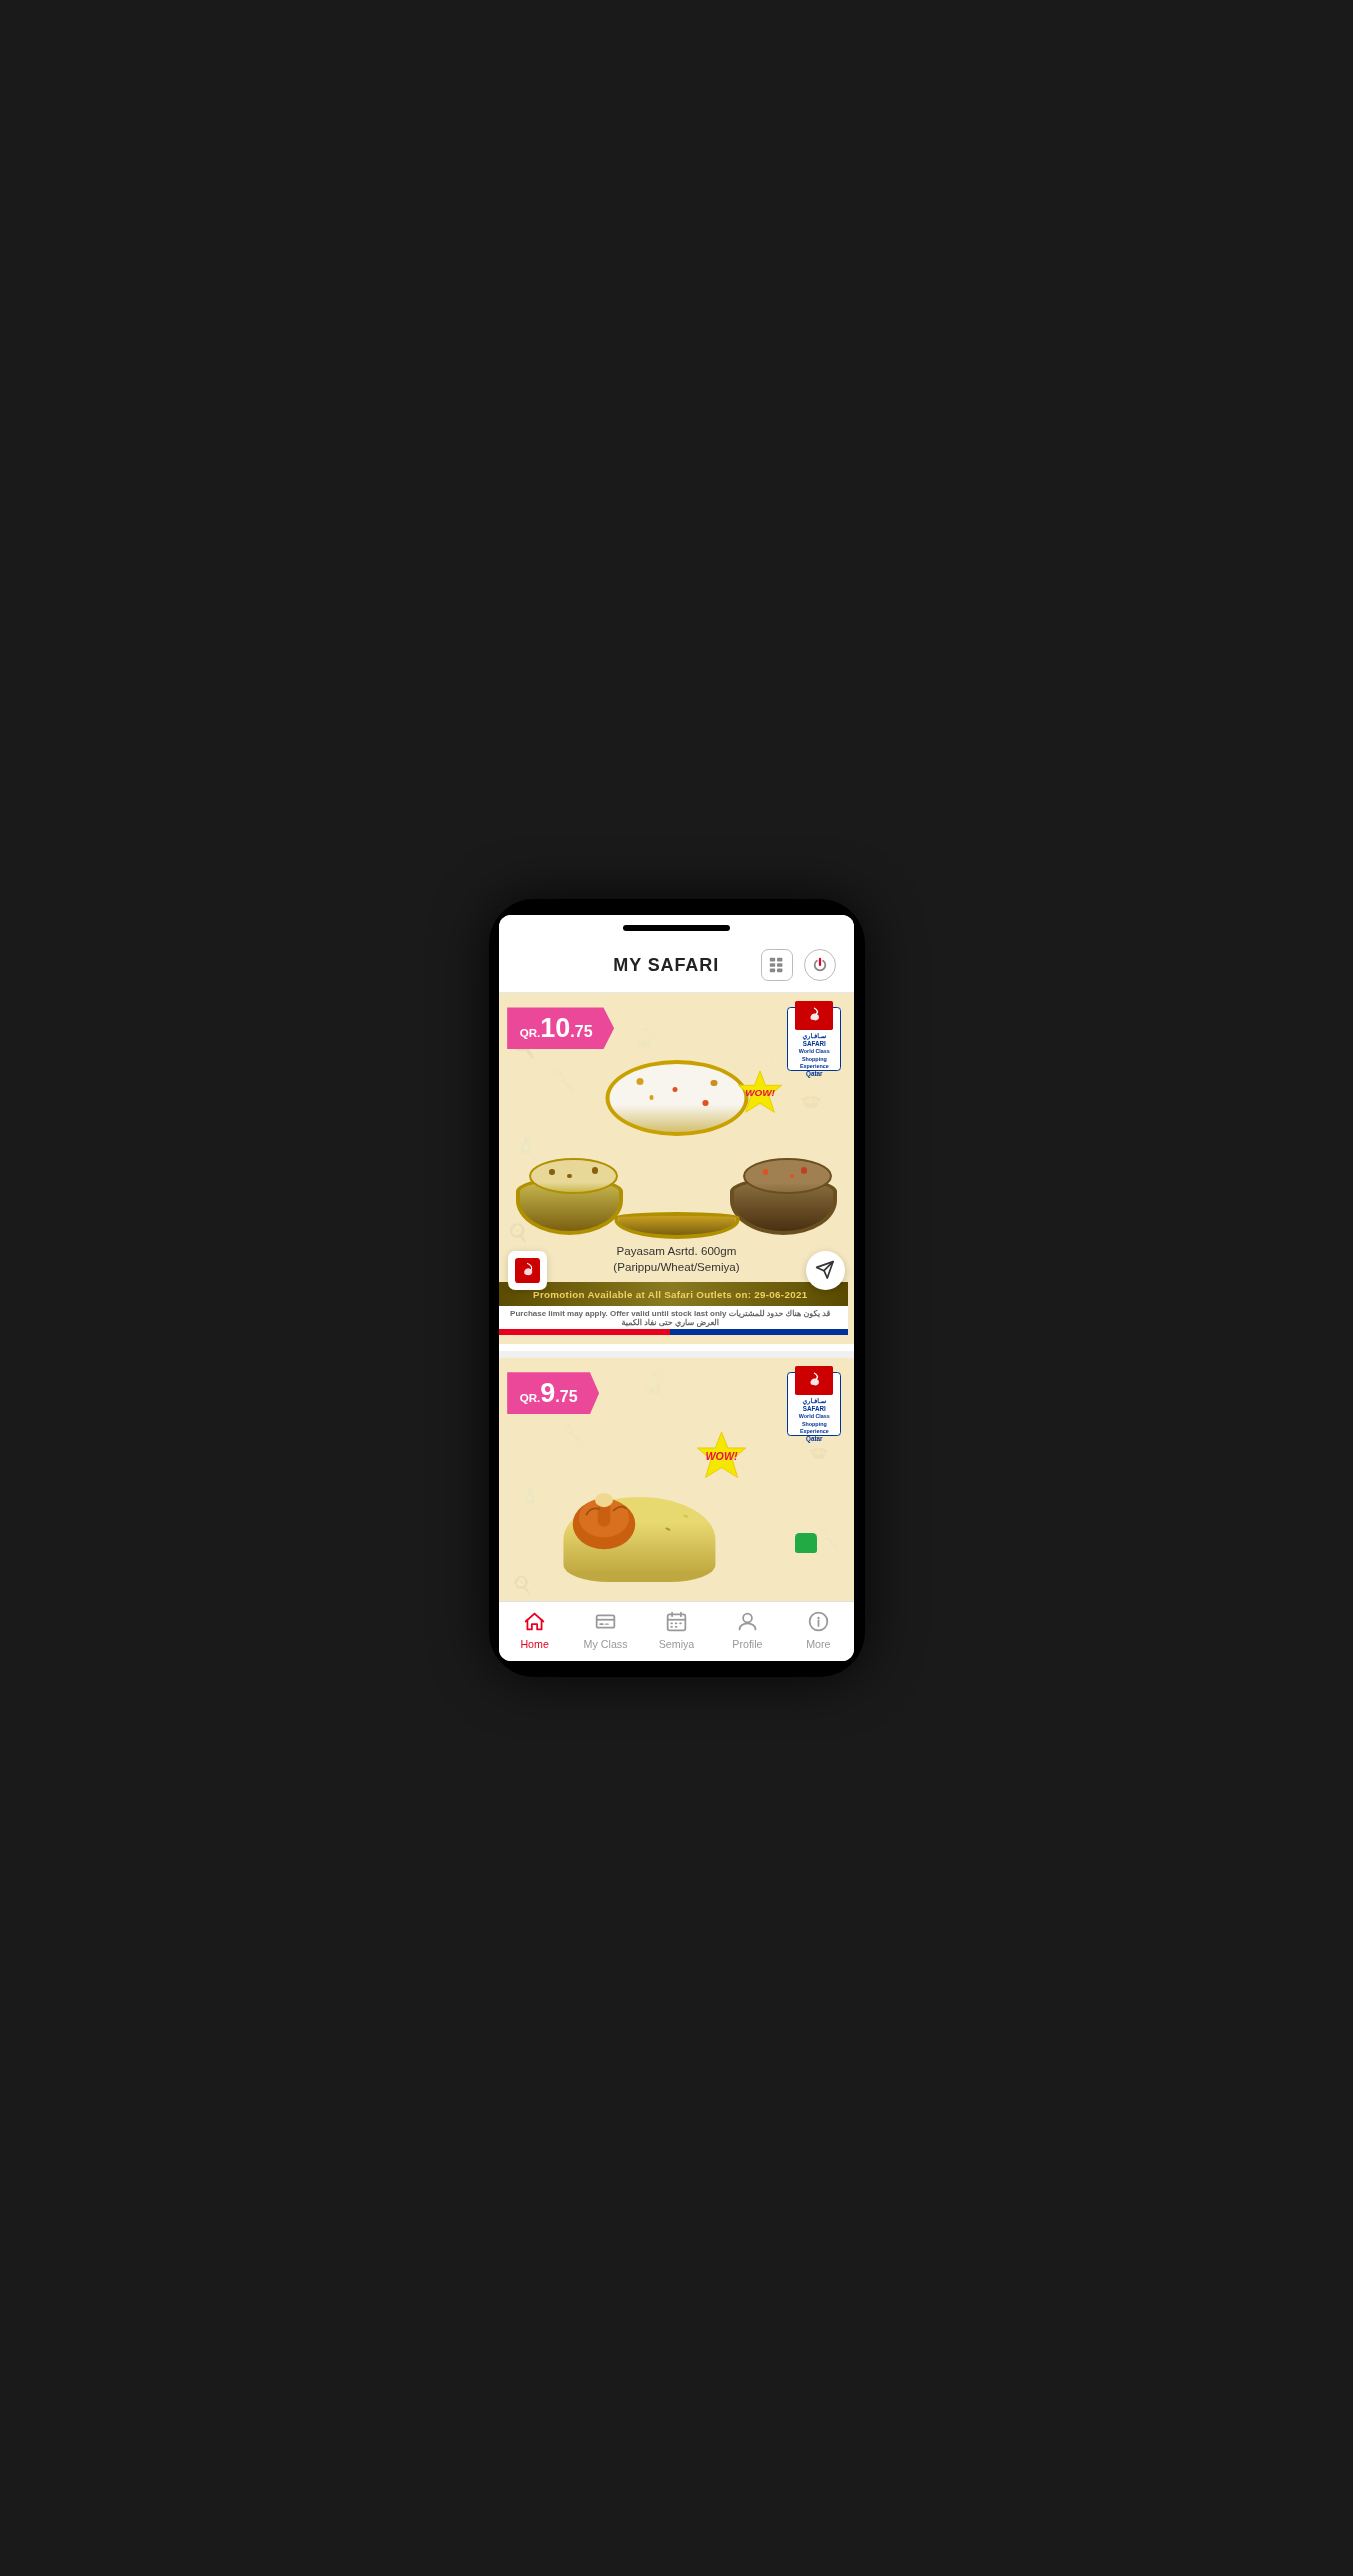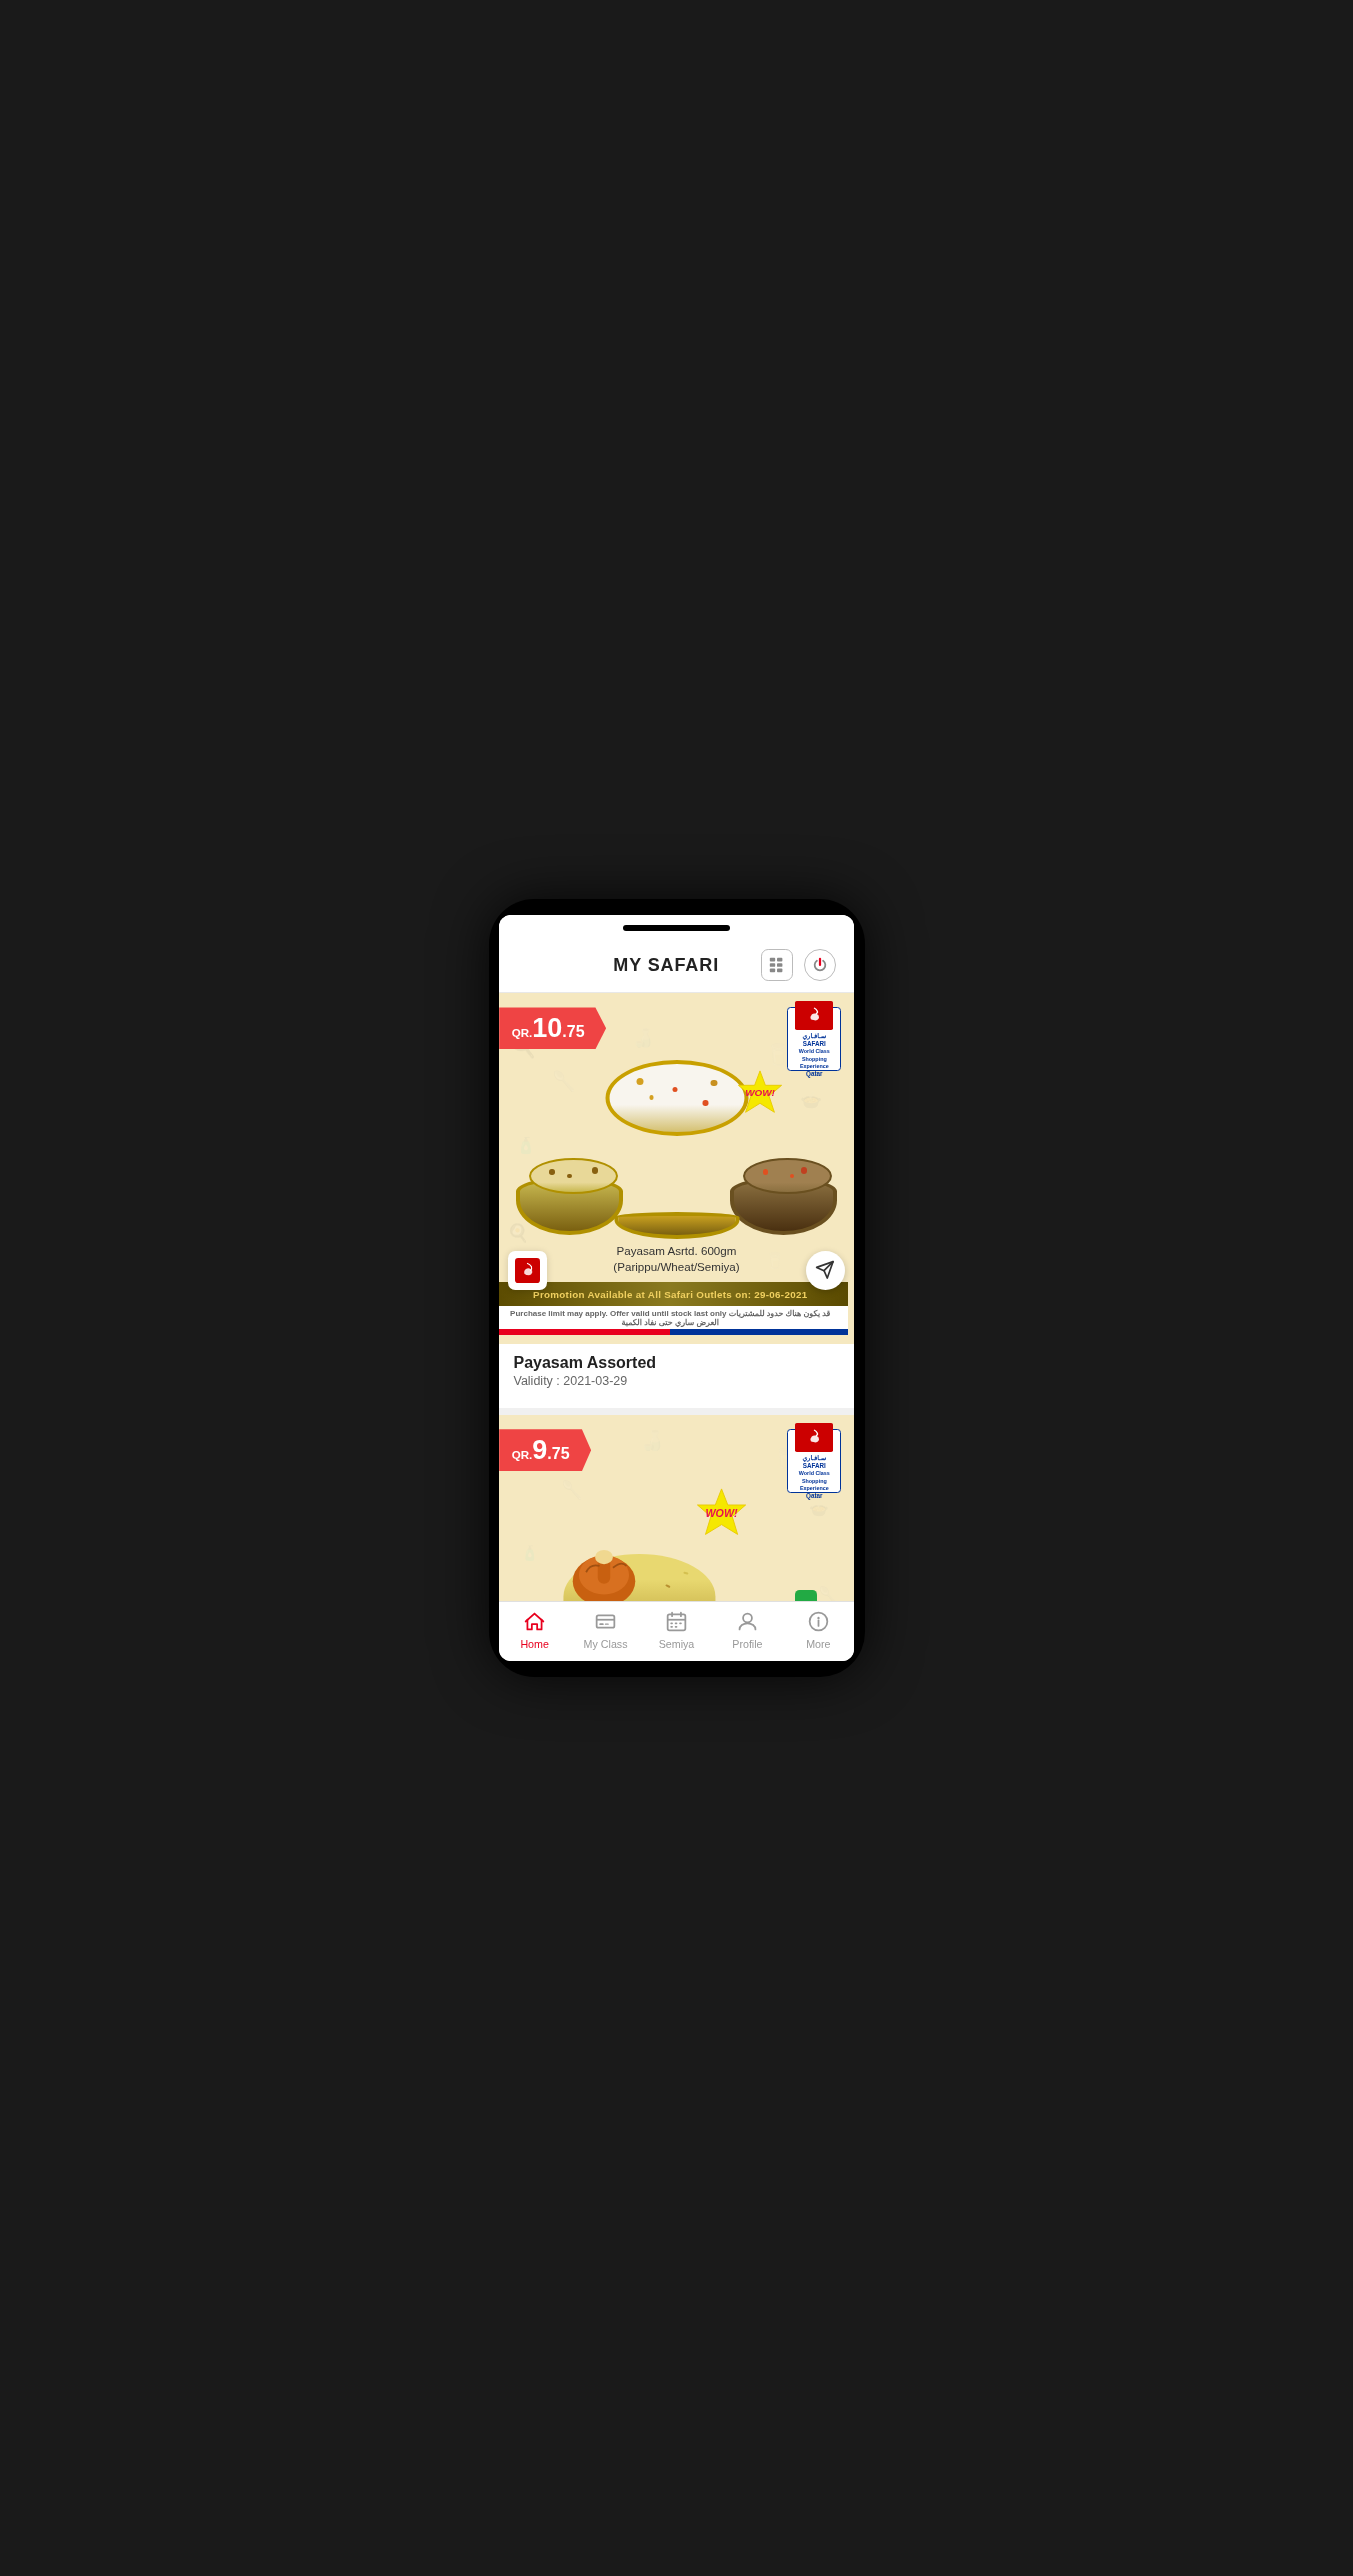--- a/index.html
+++ b/index.html
@@ -129,22 +129,22 @@
       min-height: 286px;
       display: flex;
       flex-direction: column;
       align-items: center;
     }
 
     
     .price-badge {
       position: absolute;
       top: 14.3px;
-      left: 0;
-      background: #ef4444;
+      left: 8px;
+      background: #ec4899;
       color: #fff;
       font-weight: 900;
       font-size: 23px;
       padding: 5.4px 21.5px 5.4px 12.5px;
       clip-path: polygon(0 0, 90% 0, 100% 50%, 90% 100%, 0 100%);
       z-index: 2;
     }
 
     
     .safari-logo {
@@ -471,27 +471,20 @@
           </div>
 
           <div class="share-btn">
             <svg width="19.7" height="19.7" viewBox="0 0 24 24">
               <path d="M22 2L11 13" stroke="#333" stroke-width="2" fill="none" stroke-linecap="round"></path>
               <path d="M22 2L15 22L11 13L2 9L22 2Z" stroke="#333" stroke-width="2" fill="none" stroke-linejoin="round"></path>
             </svg>
           </div>
         </div>
 
-        <div class="deal-info">
-          <div class="deal-title">Payasam Assorted</div>
-          <div class="deal-validity">
-            <span>Validity :</span>
-            <span>2021-03-29</span>
-          </div>
-        </div>
       </div>
 
       <div class="deal-divider"></div>
 
       <div class="deal-card">
         <div class="deal-image-wrapper" style="position:relative;">
           <div class="deal-image-container">
             <div class="deal-image-inner" style="min-height:304px;">
 
               <div class="bg-deco">

